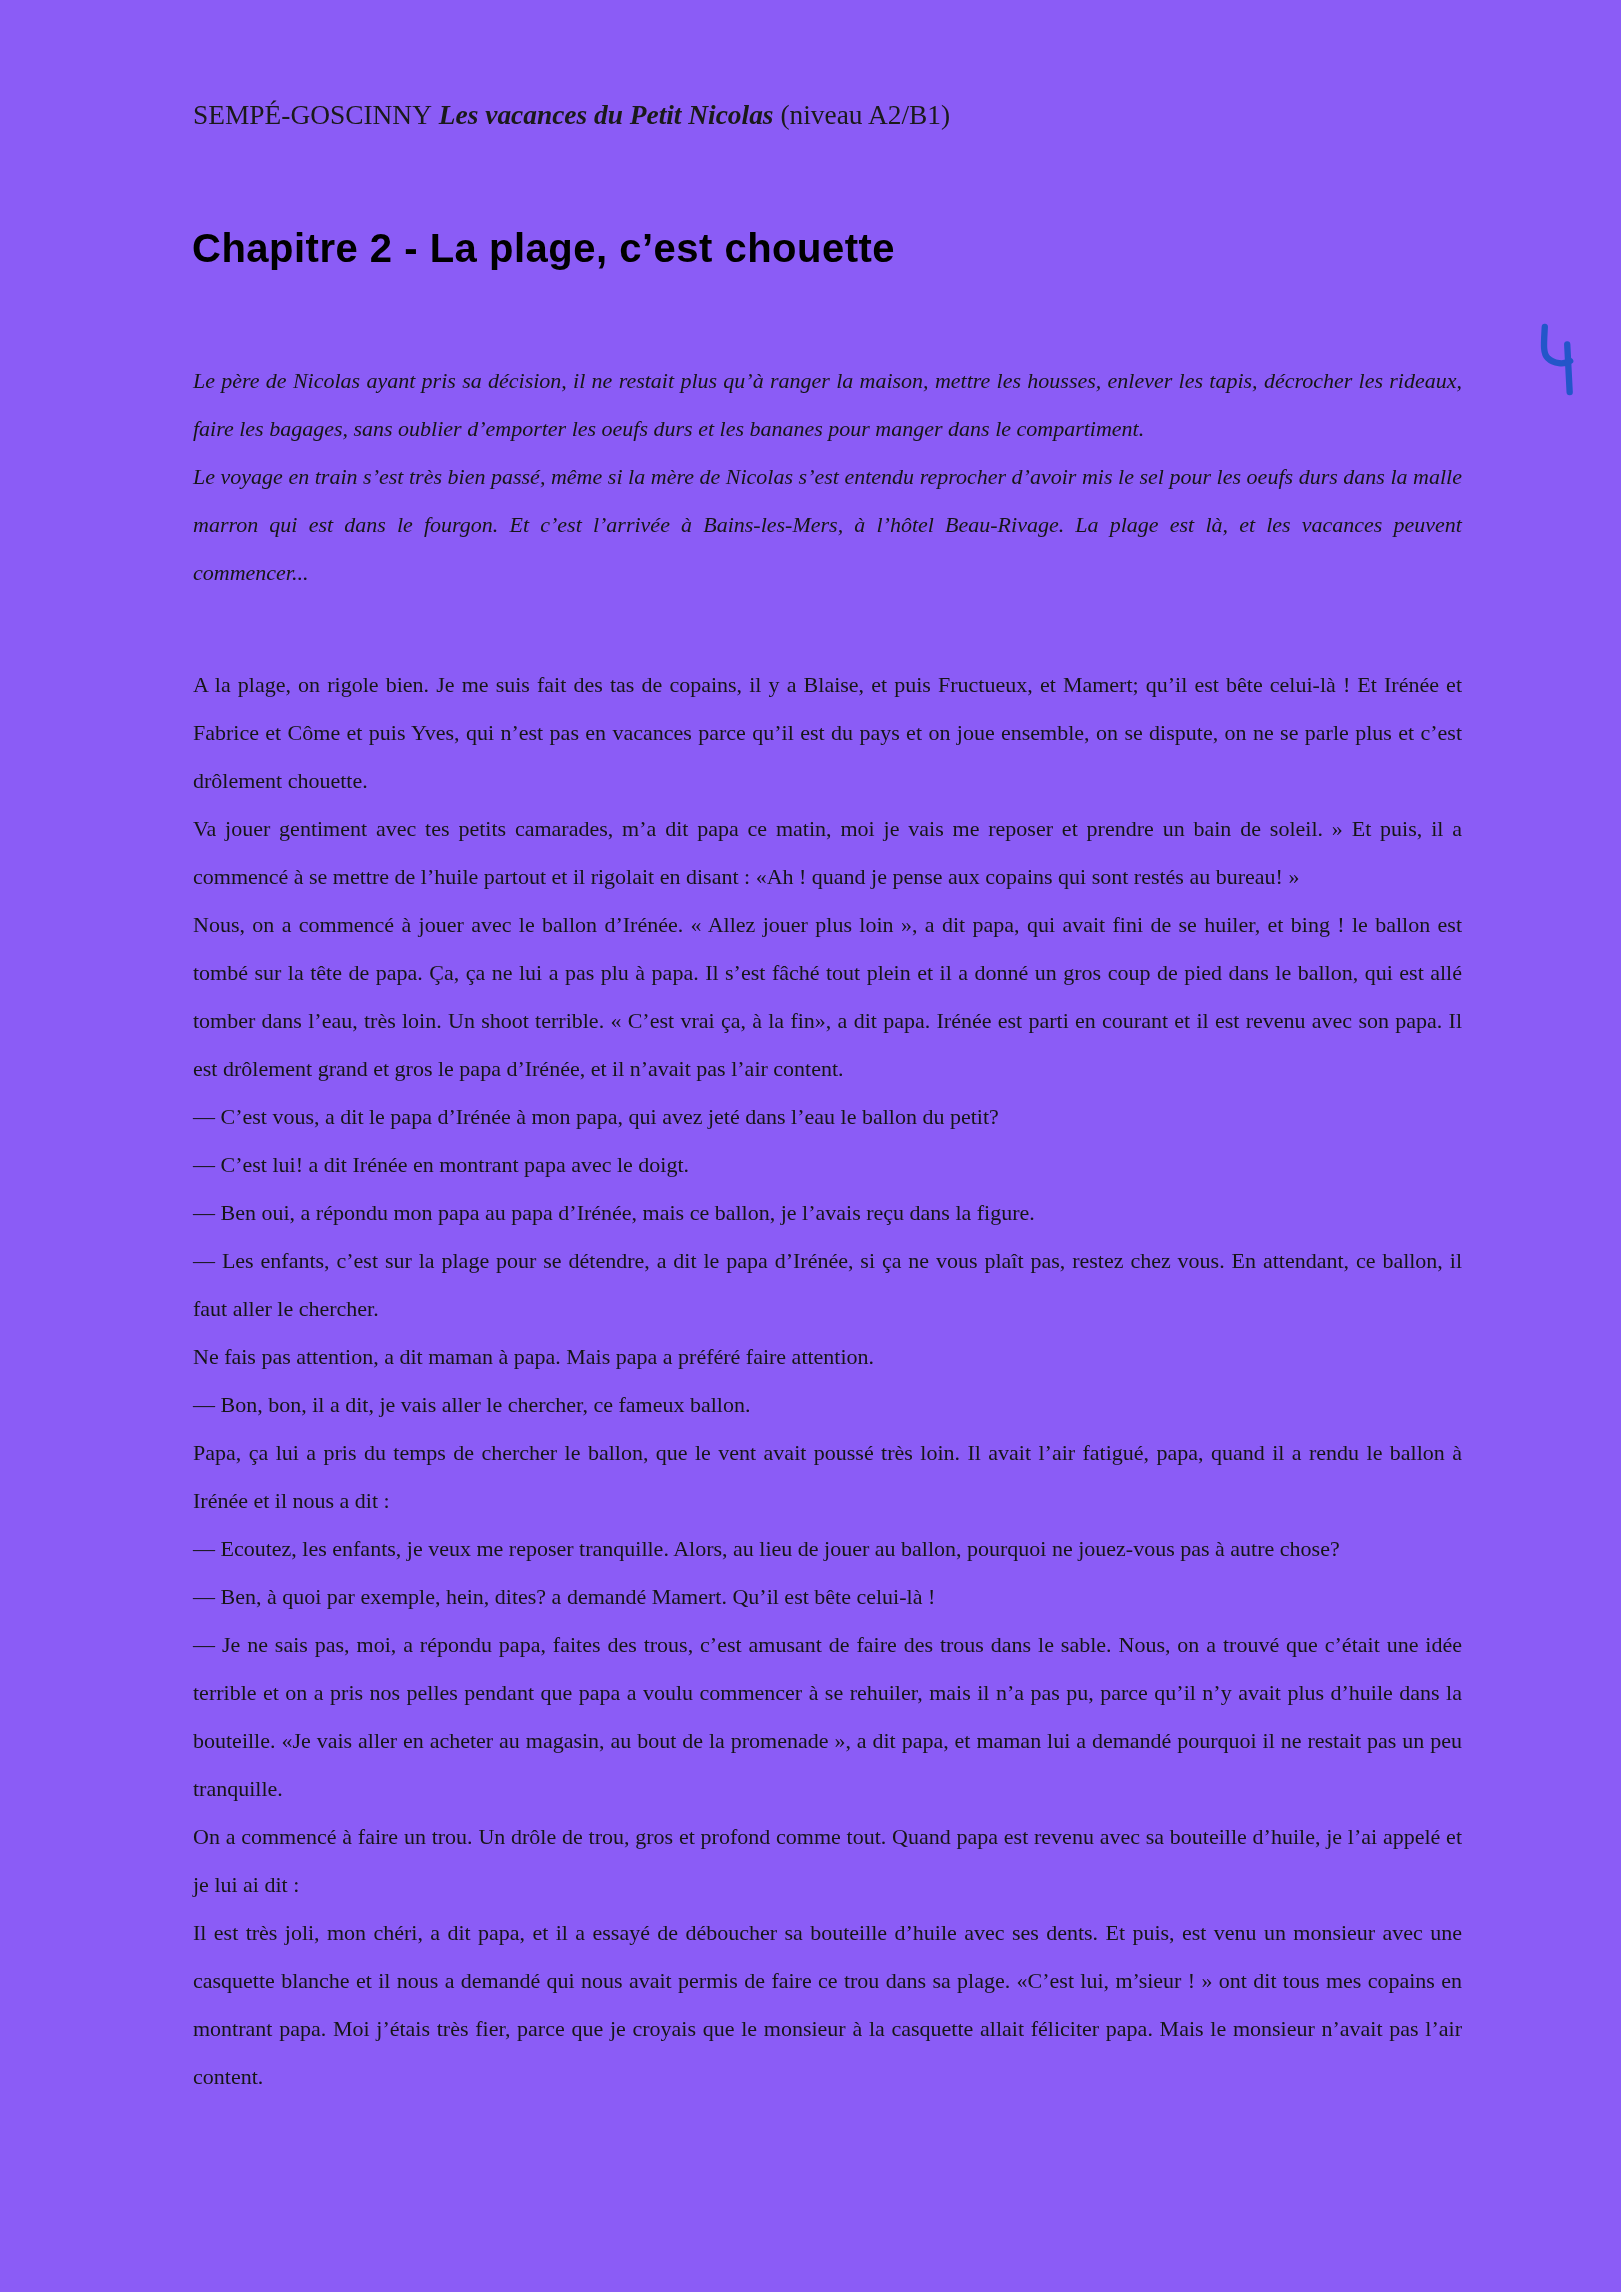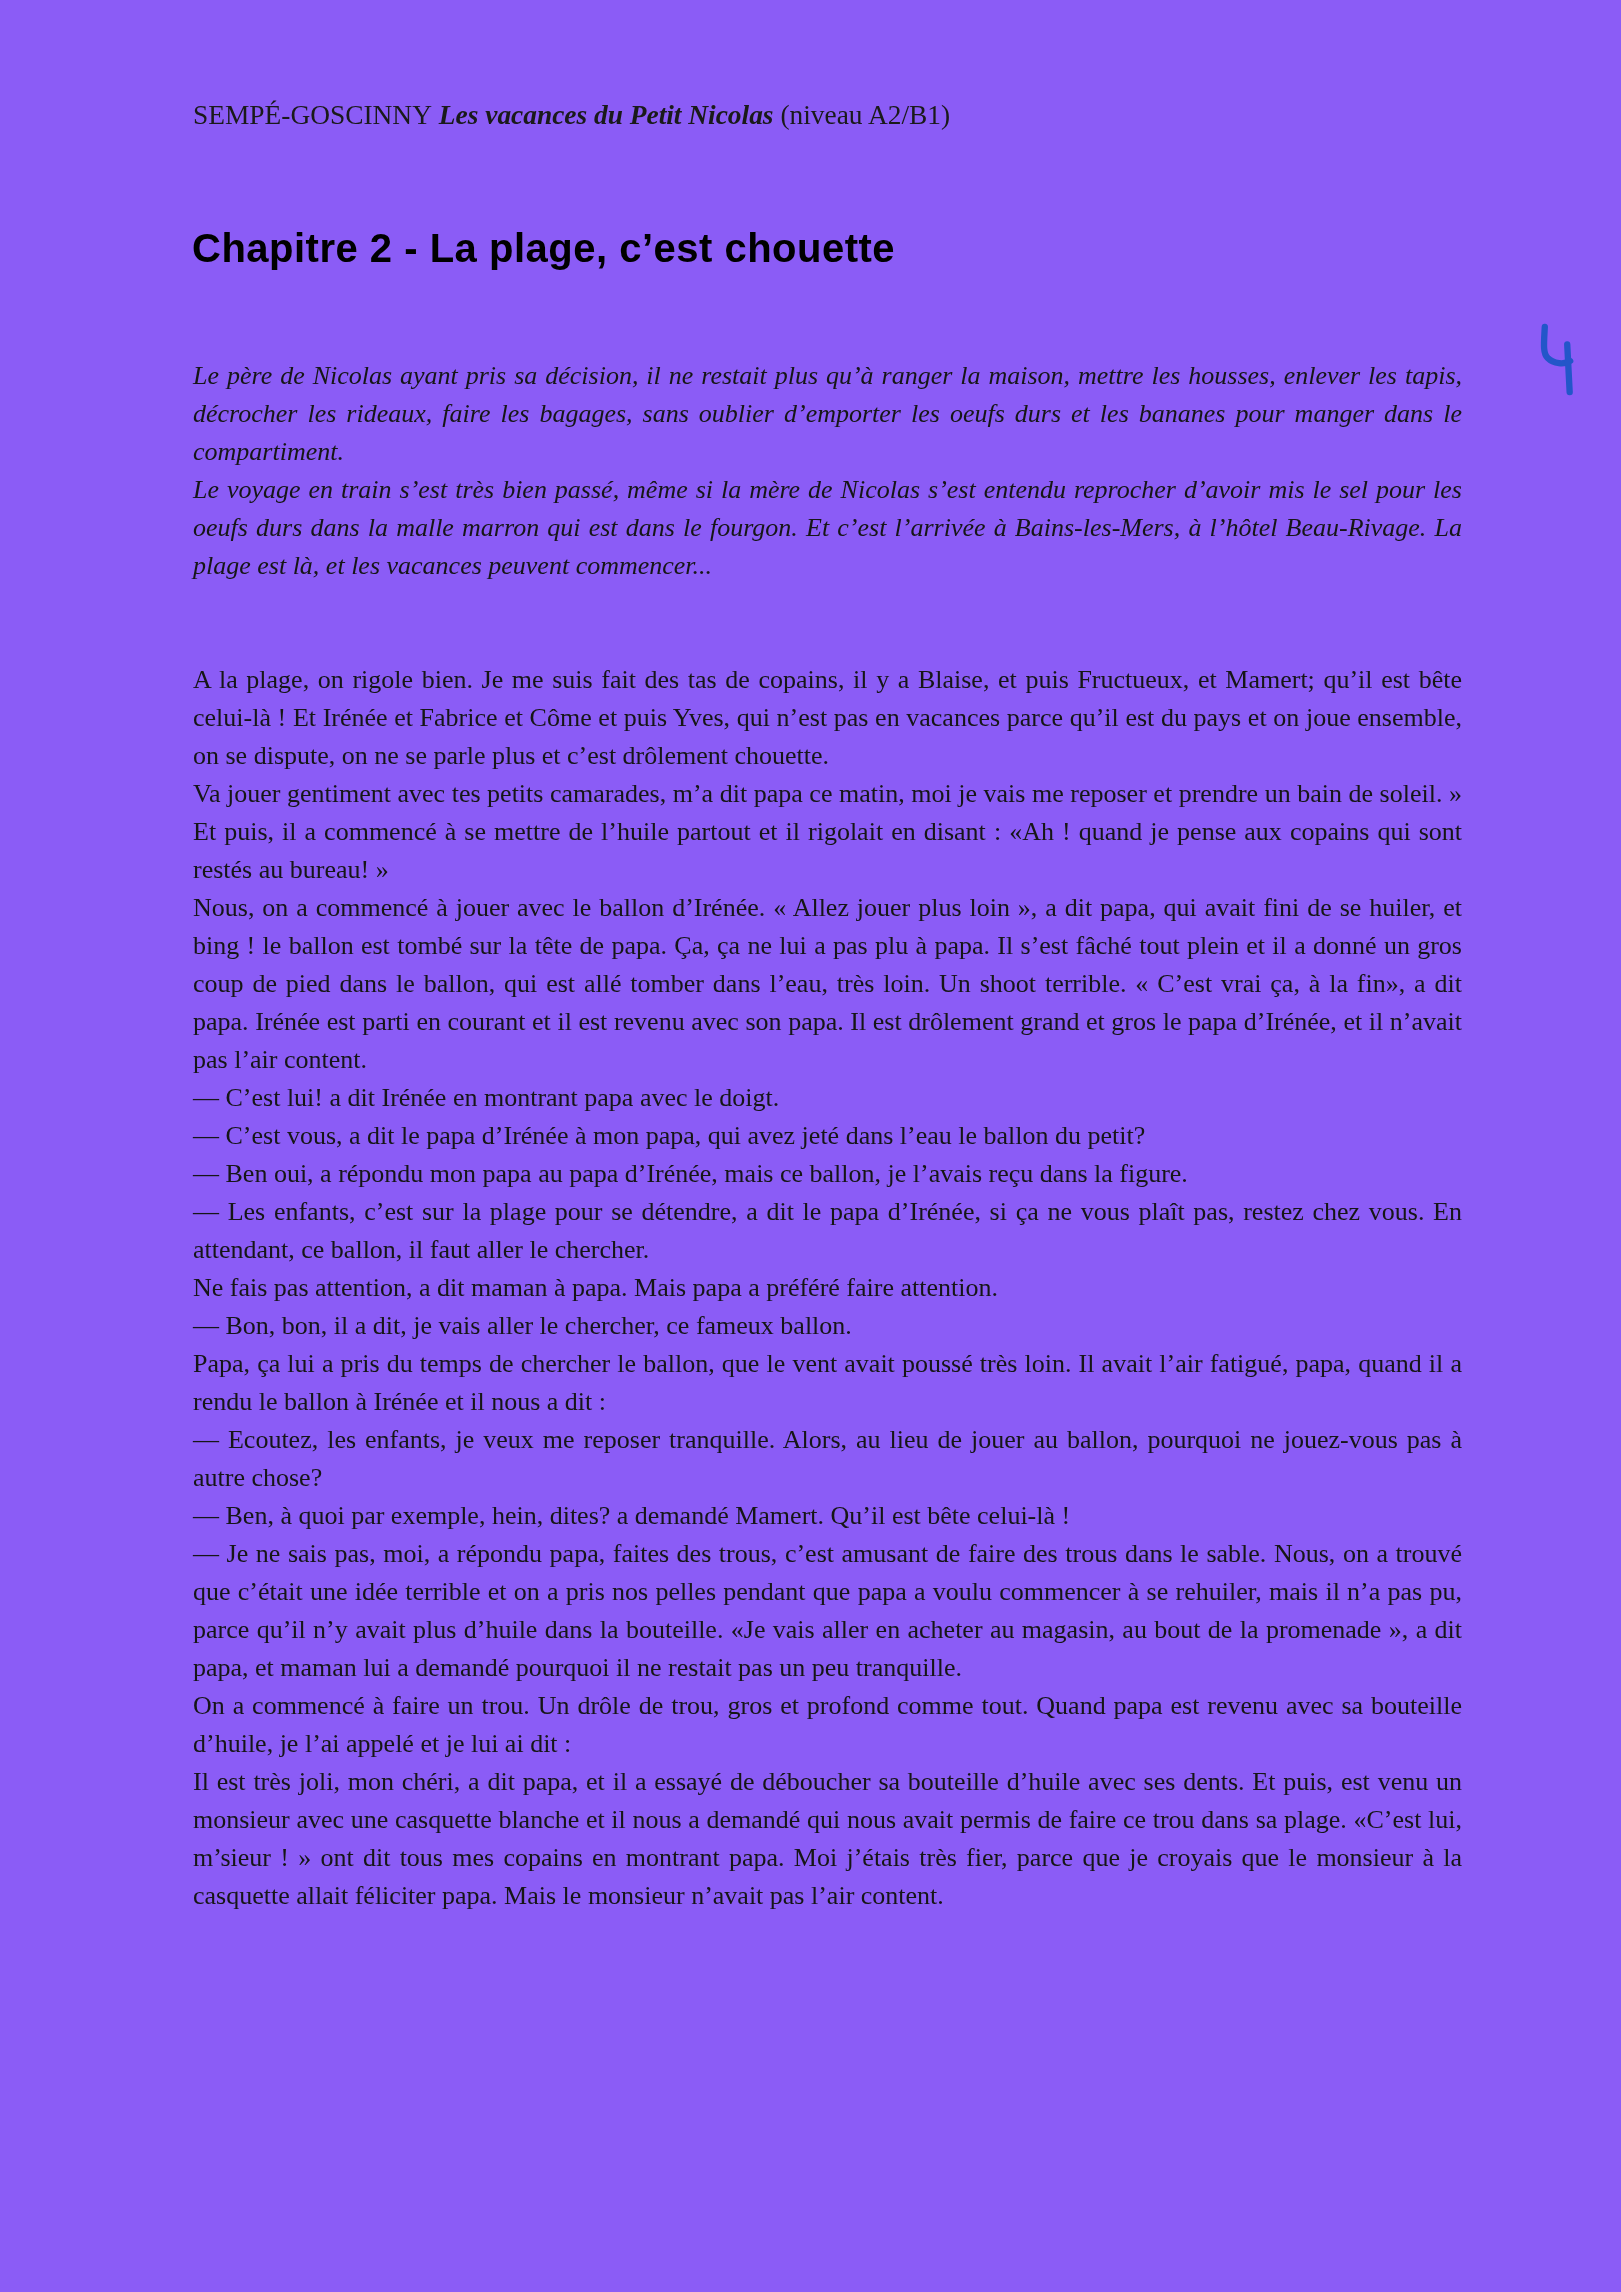--- a/index.html
+++ b/index.html
@@ -46,22 +46,22 @@
     font-style: italic;
   }
   .body-text {
     position: absolute;
     top: 661px;
     left: 193px;
     width: 1269px;
   }
   .para {
     margin: 0;
-    font-size: 26px;
-    line-height: 38px;
+    font-size: 22px;
+    line-height: 48px;
     text-align: justify;
     hyphens: none;
   }
   .annotation-4 {
     position: absolute;
     left: 1534px;
     top: 321px;
     color: #2356c9;
   }
   .annotation-4 svg { display: block; }
@@ -83,23 +83,23 @@
     </div>
 
   <div class="body-text">
 
       <p class="para">A la plage, on rigole bien. Je me suis fait des tas de copains, il y a Blaise, et puis Fructueux, et Mamert; qu’il est bête celui-là ! Et Irénée et Fabrice et Côme et puis Yves, qui n’est pas en vacances parce qu’il est du pays et on joue ensemble, on se dispute, on ne se parle plus et c’est drôlement chouette.</p>
 
       <p class="para">Va jouer gentiment avec tes petits camarades, m’a dit papa ce matin, moi je vais me reposer et prendre un bain de soleil. » Et puis, il a commencé à se mettre de l’huile partout et il rigolait en disant : «Ah ! quand je pense aux copains qui sont restés au bureau! »</p>
 
       <p class="para">Nous, on a commencé à jouer avec le ballon d’Irénée. « Allez jouer plus loin », a dit papa, qui avait fini de se huiler, et bing ! le ballon est tombé sur la tête de papa. Ça, ça ne lui a pas plu à papa. Il s’est fâché tout plein et il a donné un gros coup de pied dans le ballon, qui est allé tomber dans l’eau, très loin. Un shoot terrible. « C’est vrai ça, à la fin», a dit papa. Irénée est parti en courant et il est revenu avec son papa. Il est drôlement grand et gros le papa d’Irénée, et il n’avait pas l’air content.</p>
 
+      <p class="para">— C’est vous, a dit le papa d’Irénée à mon papa, qui avez jeté dans l’eau le ballon du petit?</p>
+
       <p class="para">— C’est lui! a dit Irénée en montrant papa avec le doigt.</p>
-
-      <p class="para">— C’est vous, a dit le papa d’Irénée à mon papa, qui avez jeté dans l’eau le ballon du petit?</p>
 
       <p class="para">— Ben oui, a répondu mon papa au papa d’Irénée, mais ce ballon, je l’avais reçu dans la figure.</p>
 
       <p class="para">— Les enfants, c’est sur la plage pour se détendre, a dit le papa d’Irénée, si ça ne vous plaît pas, restez chez vous. En attendant, ce ballon, il faut aller le chercher.</p>
 
       <p class="para">Ne fais pas attention, a dit maman à papa. Mais papa a préféré faire attention.</p>
 
       <p class="para">— Bon, bon, il a dit, je vais aller le chercher, ce fameux ballon.</p>
 
 

